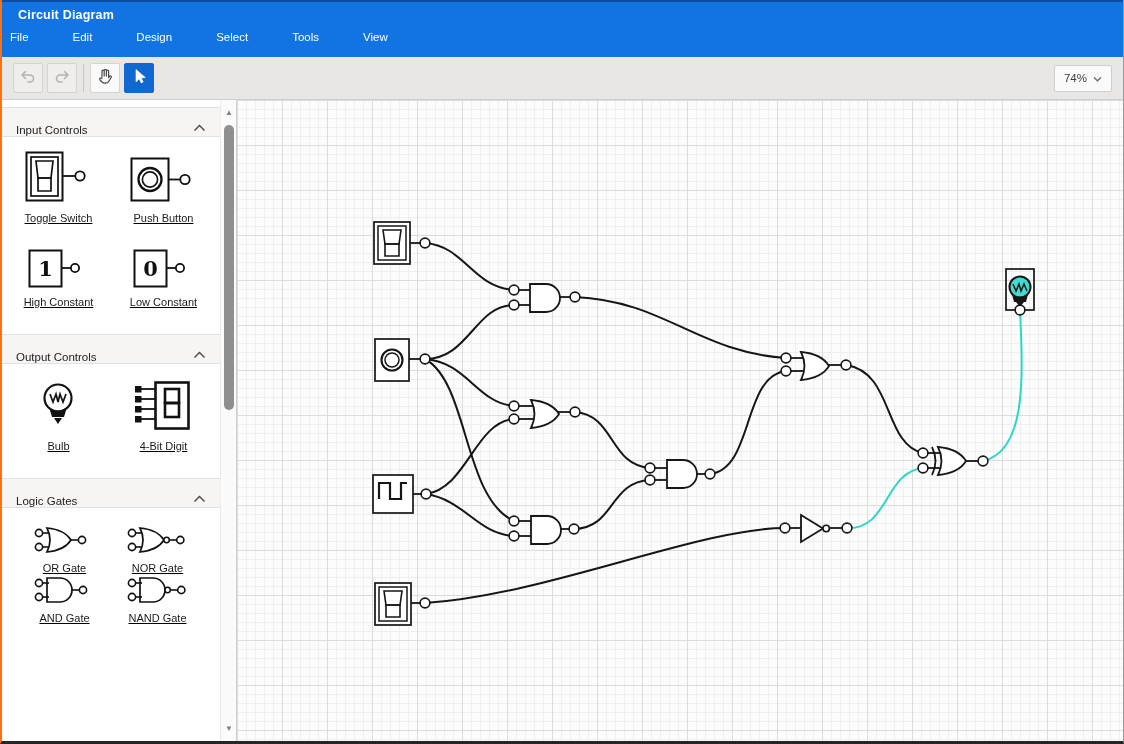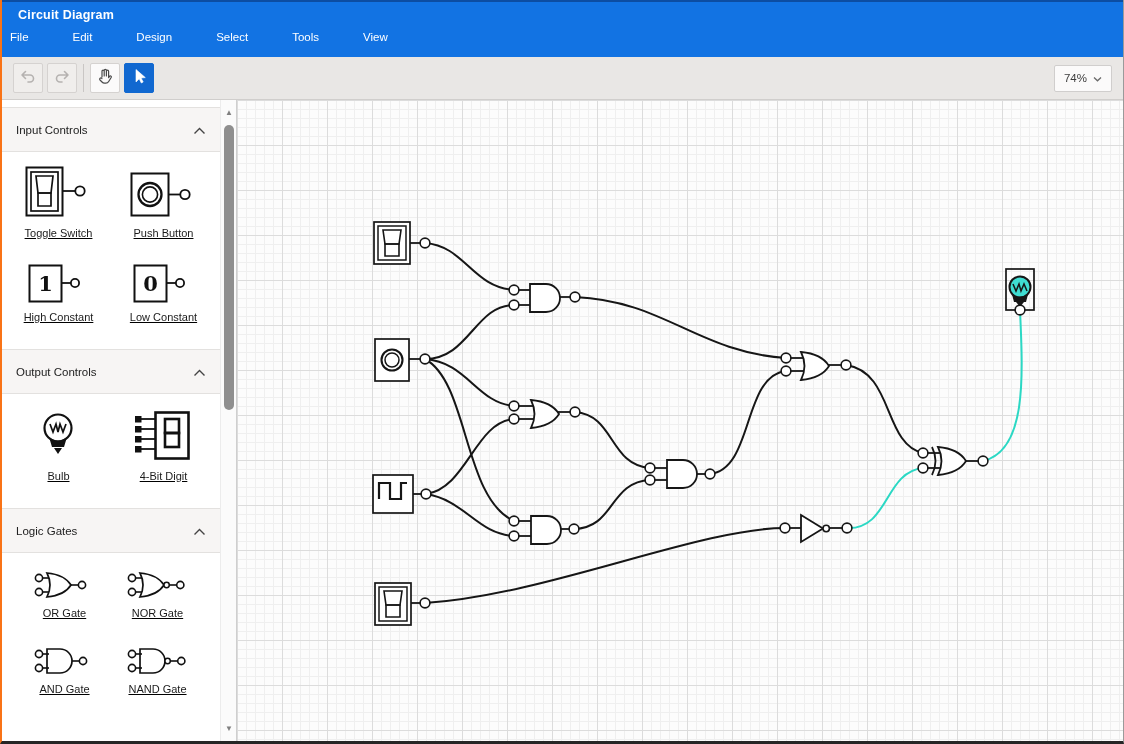--- a/index.html
+++ b/index.html
@@ -25,30 +25,30 @@
   .tb-divider { width:1px; height:28px; background:#c9c6c4; margin:0 6px 0 2px; }
   .tb-spacer { flex:1; }
   .zoom-box { background:#fbfafa; border:1px solid #d0cecd; border-radius:2px;
               height:27px; padding:0 9px; display:flex; align-items:center; gap:6px;
               font-size:11.5px; color:#3c3c3c; }
   
   .main { flex:1; display:flex; min-height:0; }
   .sidebar { width:218px; flex:0 0 218px; background:#fff; overflow:hidden;
              padding-top:7px; }
   .section-header { background:#f7f5f4; border-top:1px solid #e3e1df;
-                    border-bottom:1px solid #e3e1df; height:45px; display:flex;
-                    align-items:center; justify-content:space-between; padding:0 14px; }
+                    border-bottom:1px solid #e3e1df; height:30px; display:flex;
+                    align-items:flex-end; justify-content:space-between; padding:0 14px; }
   .sh-label { font-size:11.5px; color:#222; }
   .items { display:grid; grid-template-columns:1fr 1fr;text-decoration:underline; }
   .items .palette-item { display:flex; flex-direction:column; align-items:center;
                          justify-content:flex-end; }
   .pi-label { font-size:11px; color:#1b1b1b; margin-top:2px; white-space:nowrap; }
   .items-input-controls  { padding:14px 4px 26px; row-gap:24px; }
   .items-output-controls { padding:16px 4px 26px; }
-  .items-logic-gates     { padding:16px 16px 0;  row-gap:26px; }
+  .items-logic-gates     { padding:16px 16px 0;  }
   
   .side-scroll { width:16px; flex:0 0 16px; background:#fbfbfb;
                  border-left:1px solid #ececec; position:relative; }
   .scroll-arrow { position:absolute; left:0; width:16px; text-align:center;
                   font-size:8px; color:#808080; line-height:14px; }
   .scroll-thumb { position:absolute; left:3px; width:10px; border-radius:5px;
                   background:#8f8f8f; }
   
   .canvas { flex:1; position:relative; overflow:hidden; border-left:1px solid #cfcfcf;
             background-color:#fcfcfc;

